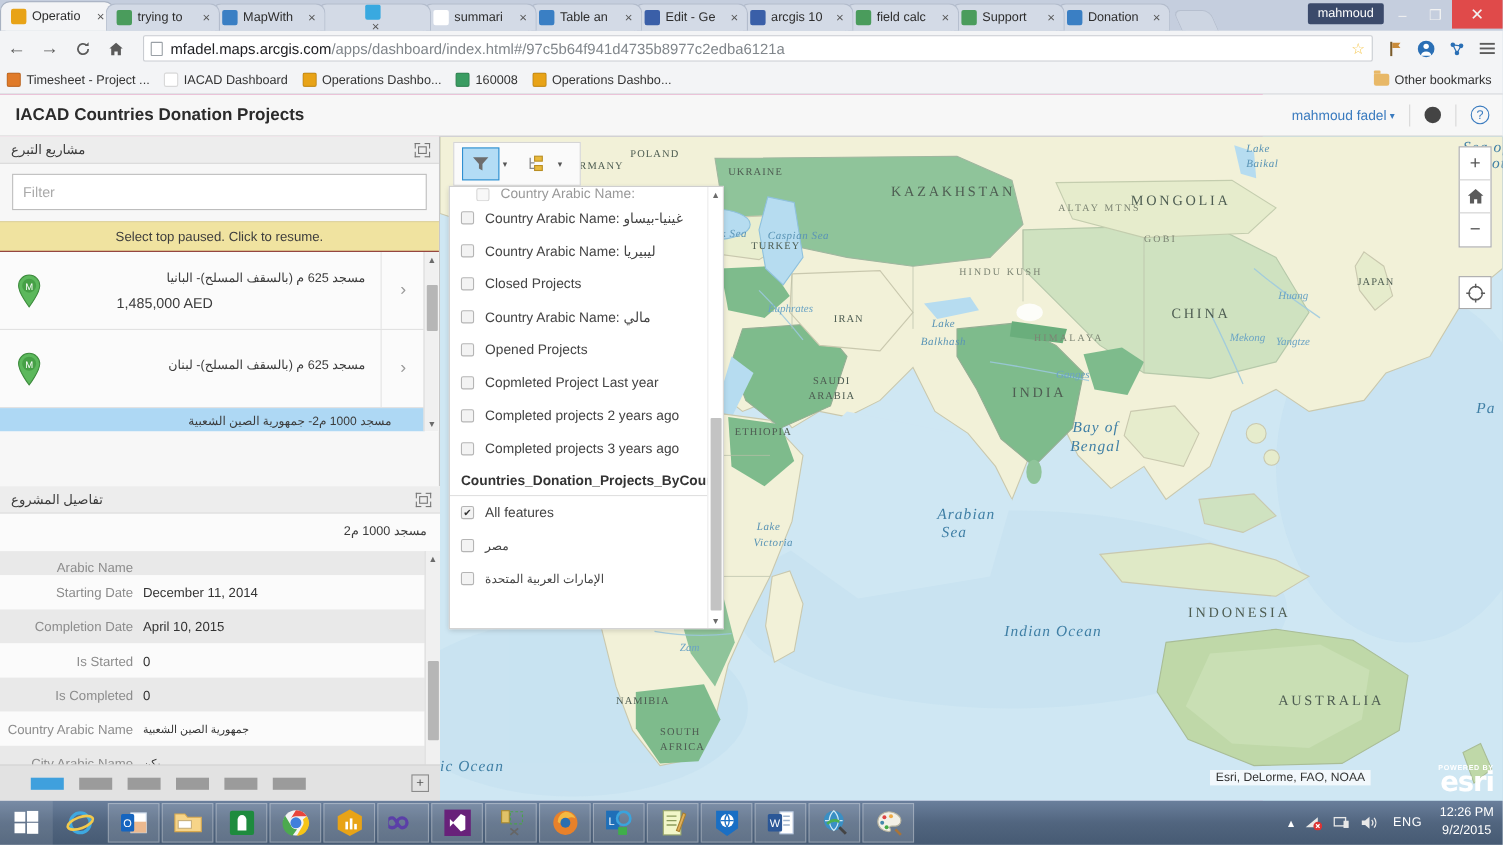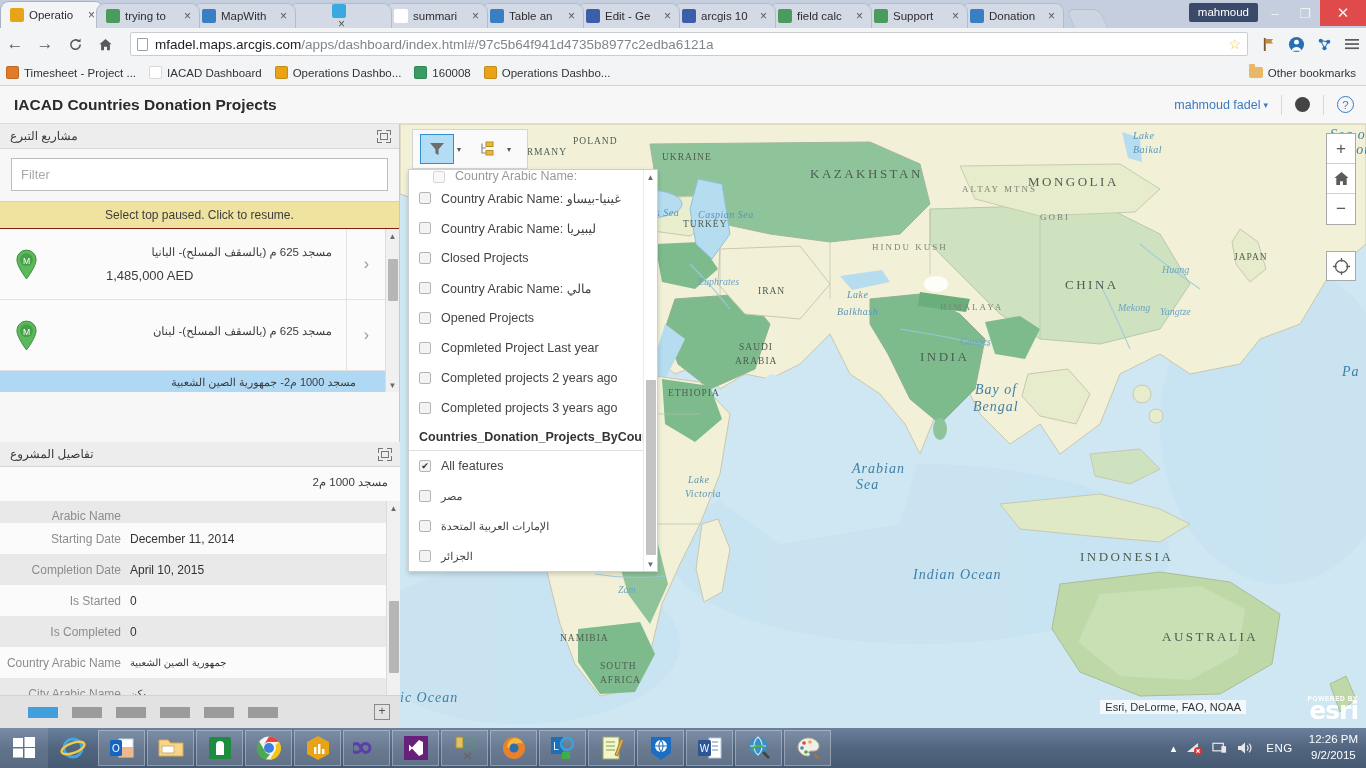--- a/index.html
+++ b/index.html
@@ -875,24 +875,20 @@
             <span class="">All features</span>
           </div>
           <div class="dd-item">
             <span class="dd-cb"></span>
             <span class="dd-label-ar">مصر</span>
           </div>
           <div class="dd-item">
             <span class="dd-cb"></span>
             <span class="dd-label-ar">الإمارات العربية المتحدة</span>
           </div>
-          <div class="dd-item">
-            <span class="dd-cb"></span>
-            <span class="dd-label-ar">الجزائر</span>
-          </div>
         </div>
       <div class="dd-sb">
         <div class="sarrow">▲</div>
         <div class="sthumb" style="top:210px;height:175px;"></div>
         <div class="sarrow bot">▼</div>
       </div>
     </div>
 
     <div class="zoomctl">
       <div>+</div>

